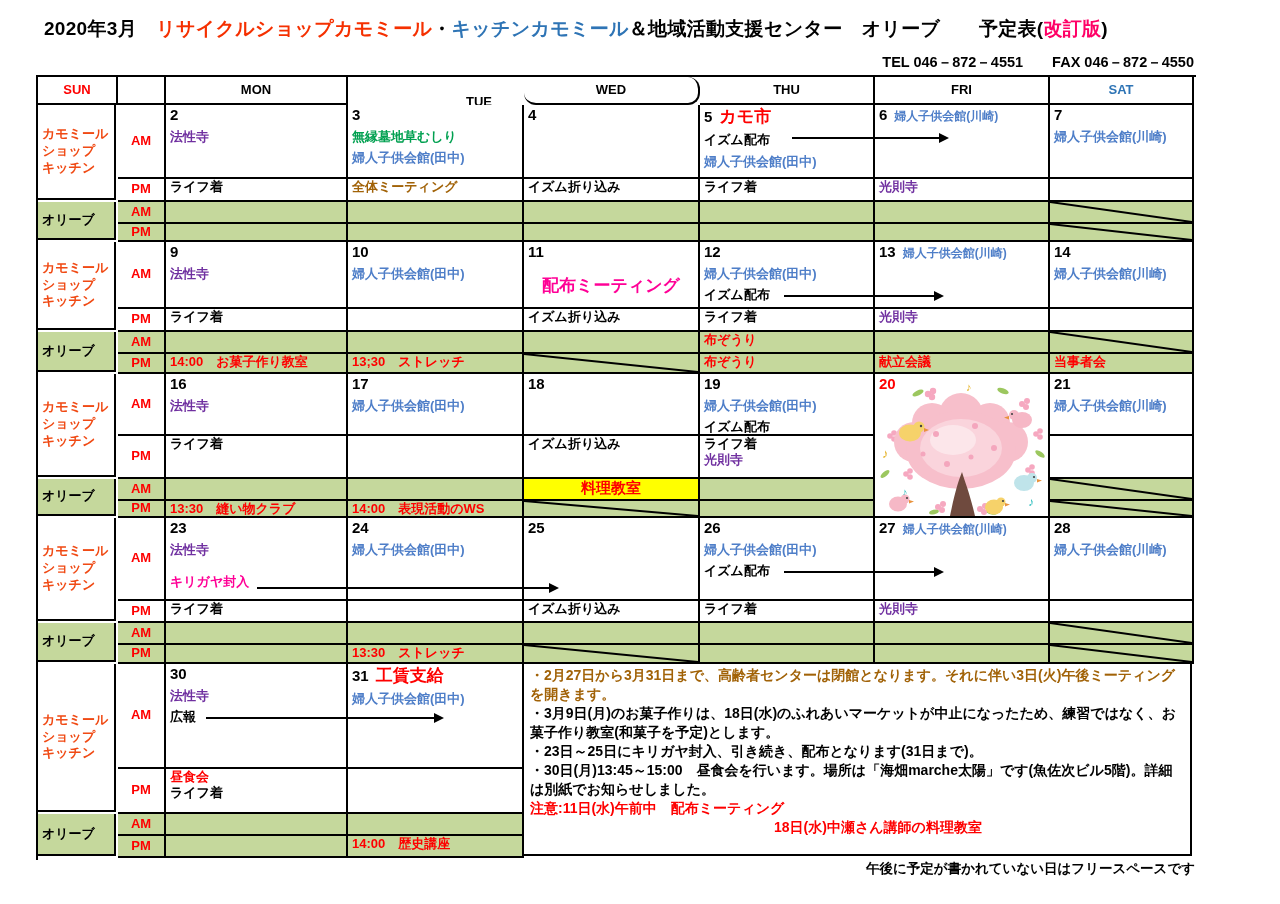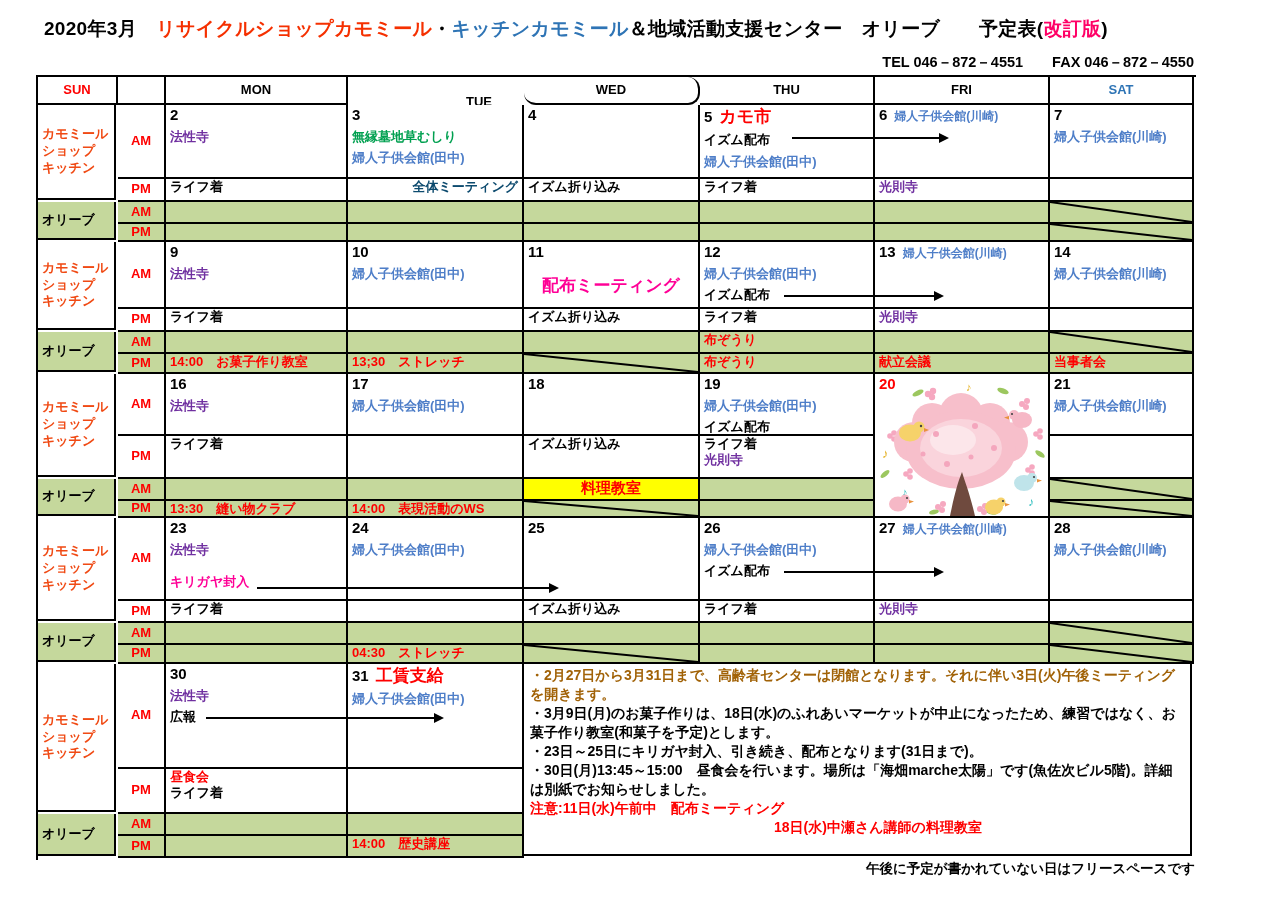--- a/index.html
+++ b/index.html
@@ -77,21 +77,21 @@
       <div class="cell olive" style="left: 128px; top: 125px; width: 180px; height: 20px;"></div>
       <div class="cell olive" style="left: 128px; top: 147px; width: 180px; height: 16px;"></div>
       <div class="cell cell-am" style="left: 310px; top: 28px; width: 174px; height: 72px;">
         <div class="numrow">
           <span class="num">3</span>
         </div>
         <div class="item" style="color: rgb(0, 160, 80);">無縁墓地草むしり</div>
         <div class="item" style="color: rgb(78, 126, 200);">婦人子供会館(田中)</div>
       </div>
       <div class="cell" style="left: 310px; top: 102px; width: 174px; height: 21px;">
-        <div class="item" style="color: #0c4a6e; text-align: right;">全体ミーティング</div>
+        <div class="item" style="color: #a16207;">全体ミーティング</div>
       </div>
       <div class="cell olive" style="left: 310px; top: 125px; width: 174px; height: 20px;"></div>
       <div class="cell olive" style="left: 310px; top: 147px; width: 174px; height: 16px;"></div>
       <div class="cell cell-am" style="left: 486px; top: 28px; width: 174px; height: 72px;">
         <div class="numrow">
           <span class="num">4</span>
         </div>
       </div>
       <div class="cell" style="left: 486px; top: 102px; width: 174px; height: 21px;">
         <div class="item" style="color: rgb(0, 0, 0);">イズム折り込み</div>
@@ -424,21 +424,21 @@
       <div class="cell olive" style="left: 128px; top: 568px; width: 180px; height: 17px;"></div>
       <div class="cell cell-am" style="left: 310px; top: 441px; width: 174px; height: 81px;">
         <div class="numrow">
           <span class="num">24</span>
         </div>
         <div class="item" style="color: rgb(78, 126, 200);">婦人子供会館(田中)</div>
       </div>
       <div class="cell" style="left: 310px; top: 524px; width: 174px; height: 20px;"></div>
       <div class="cell olive" style="left: 310px; top: 546px; width: 174px; height: 20px;"></div>
       <div class="cell olive" style="left: 310px; top: 568px; width: 174px; height: 17px;">
-        <div class="item" style="color: rgb(254, 0, 0);">04:30　ストレッチ</div>
+        <div class="item" style="color: rgb(254, 0, 0);">13:30　ストレッチ</div>
       </div>
       <div class="cell cell-am" style="left: 486px; top: 441px; width: 174px; height: 81px;">
         <div class="numrow">
           <span class="num">25</span>
         </div>
       </div>
       <div class="cell" style="left: 486px; top: 524px; width: 174px; height: 20px;">
         <div class="item" style="color: rgb(0, 0, 0);">イズム折り込み</div>
       </div>
       <div class="cell olive" style="left: 486px; top: 546px; width: 174px; height: 20px;"></div>

